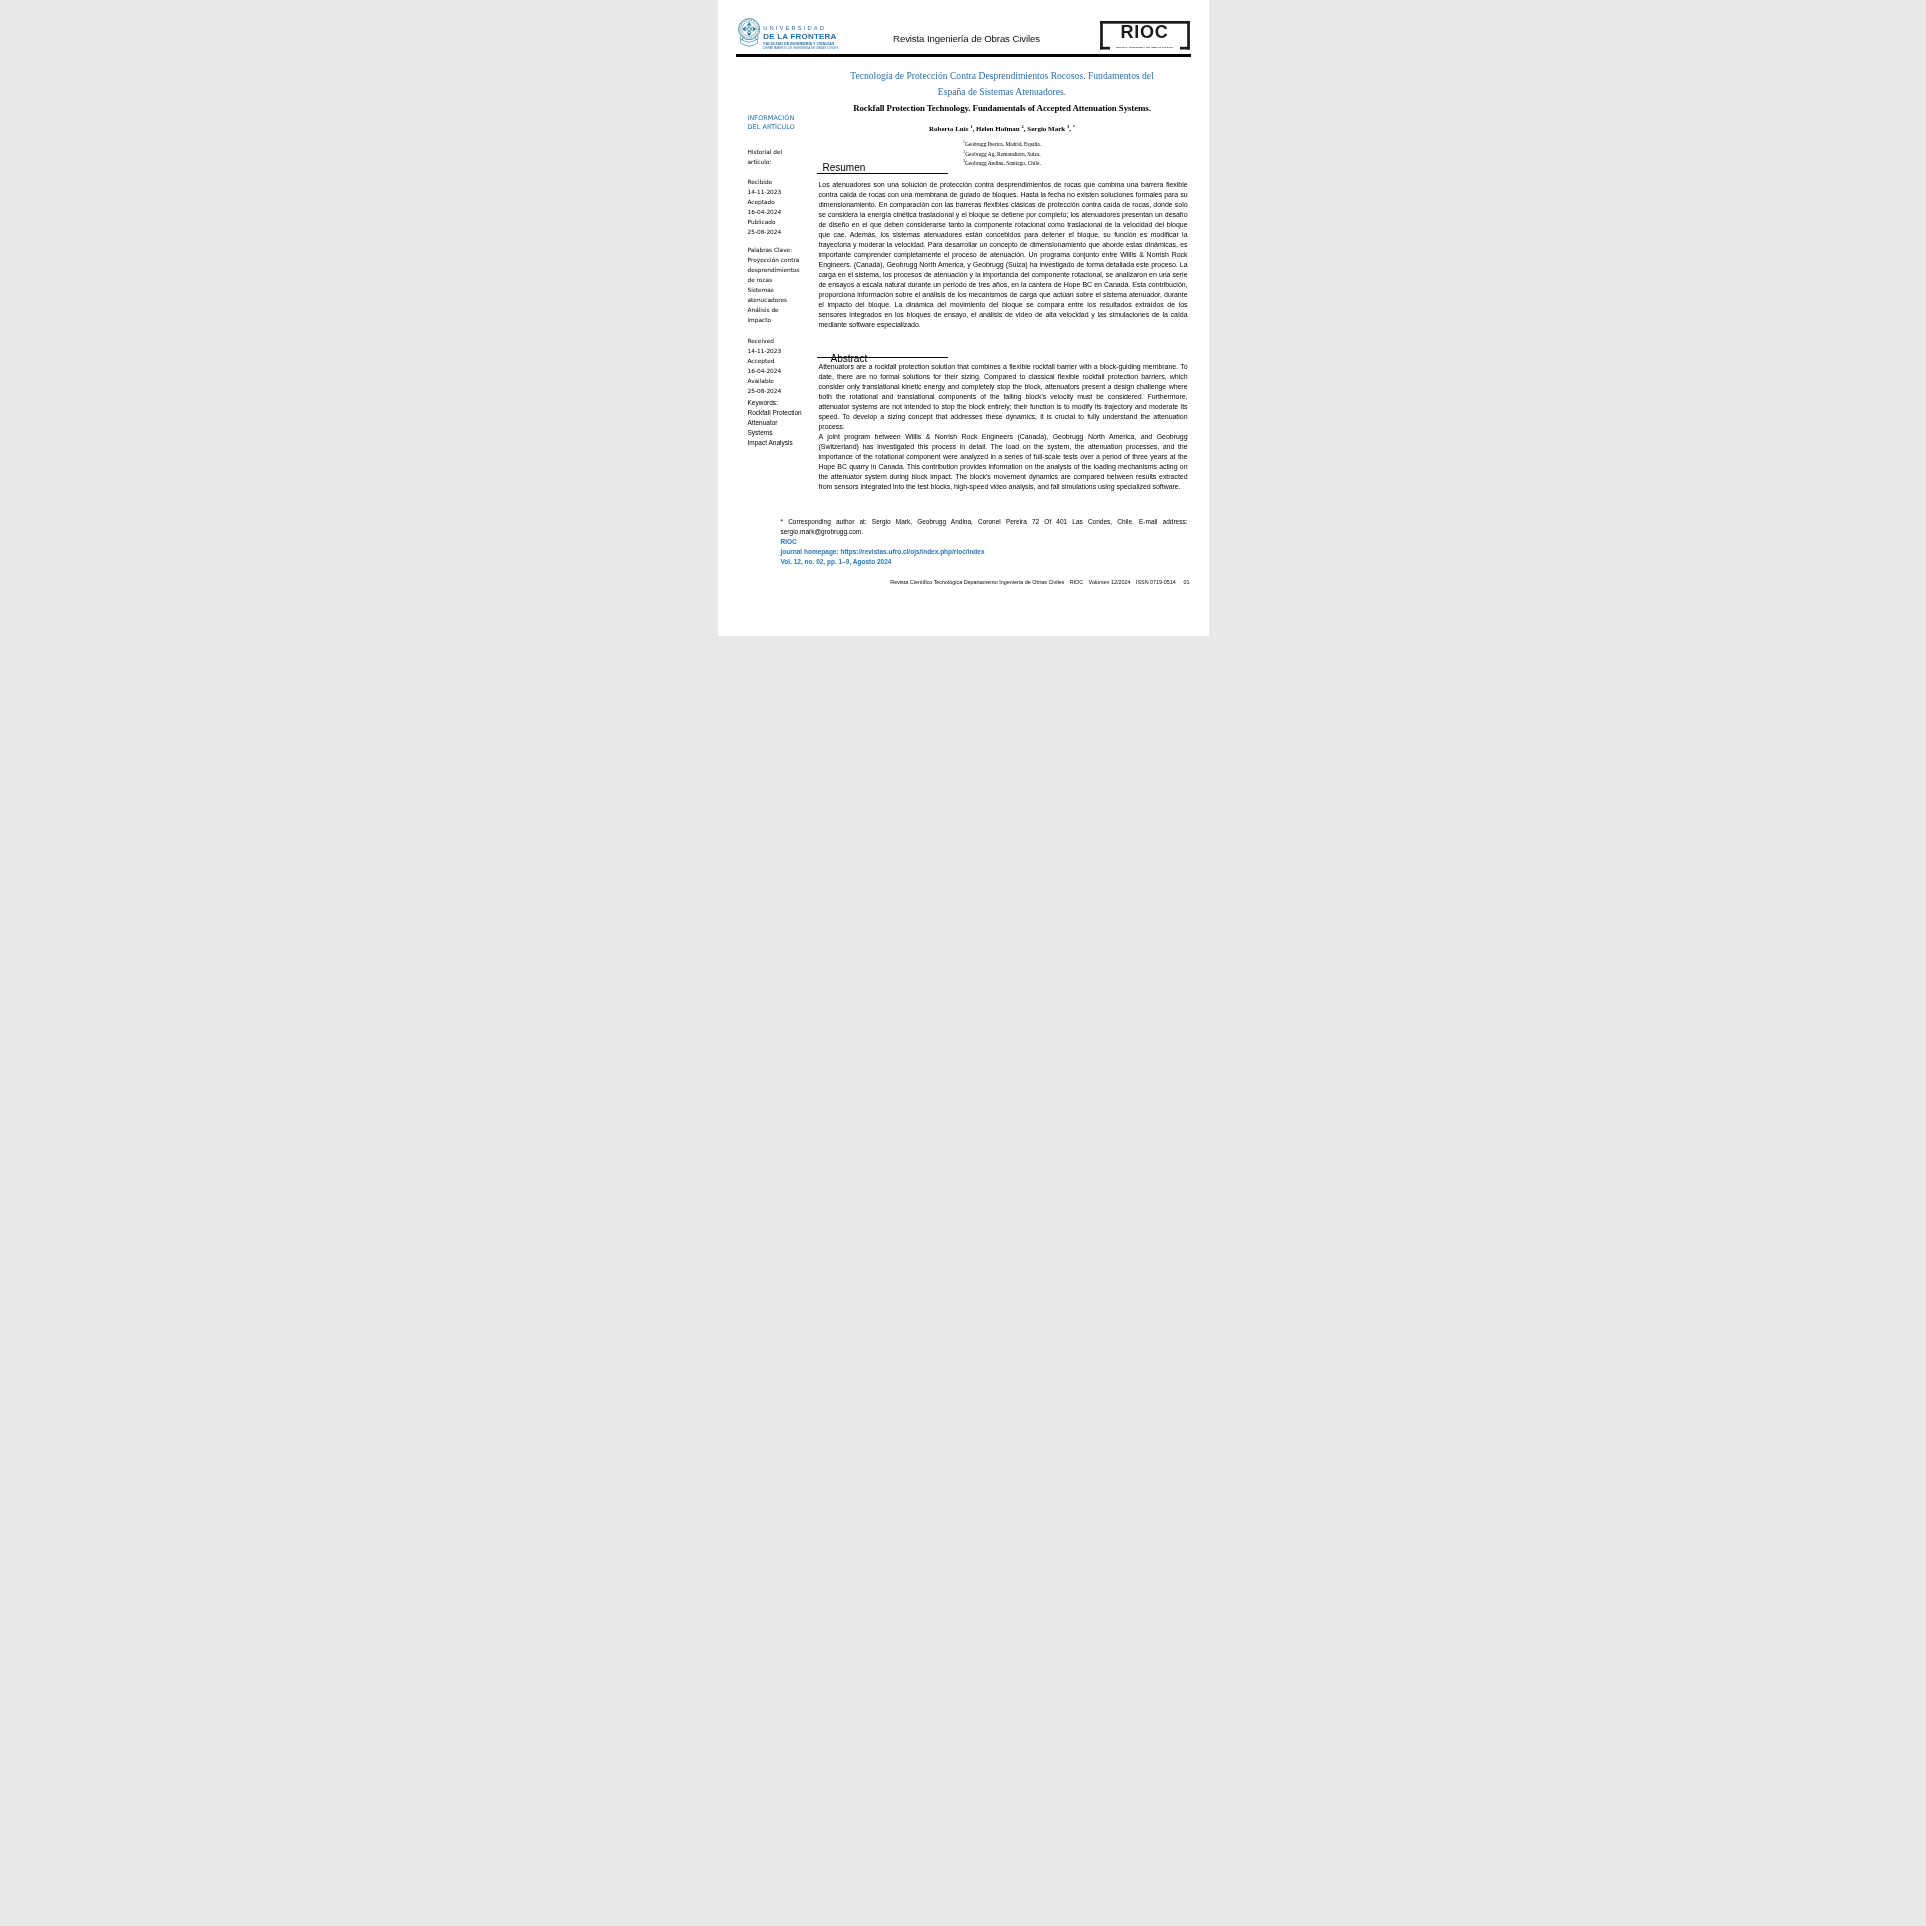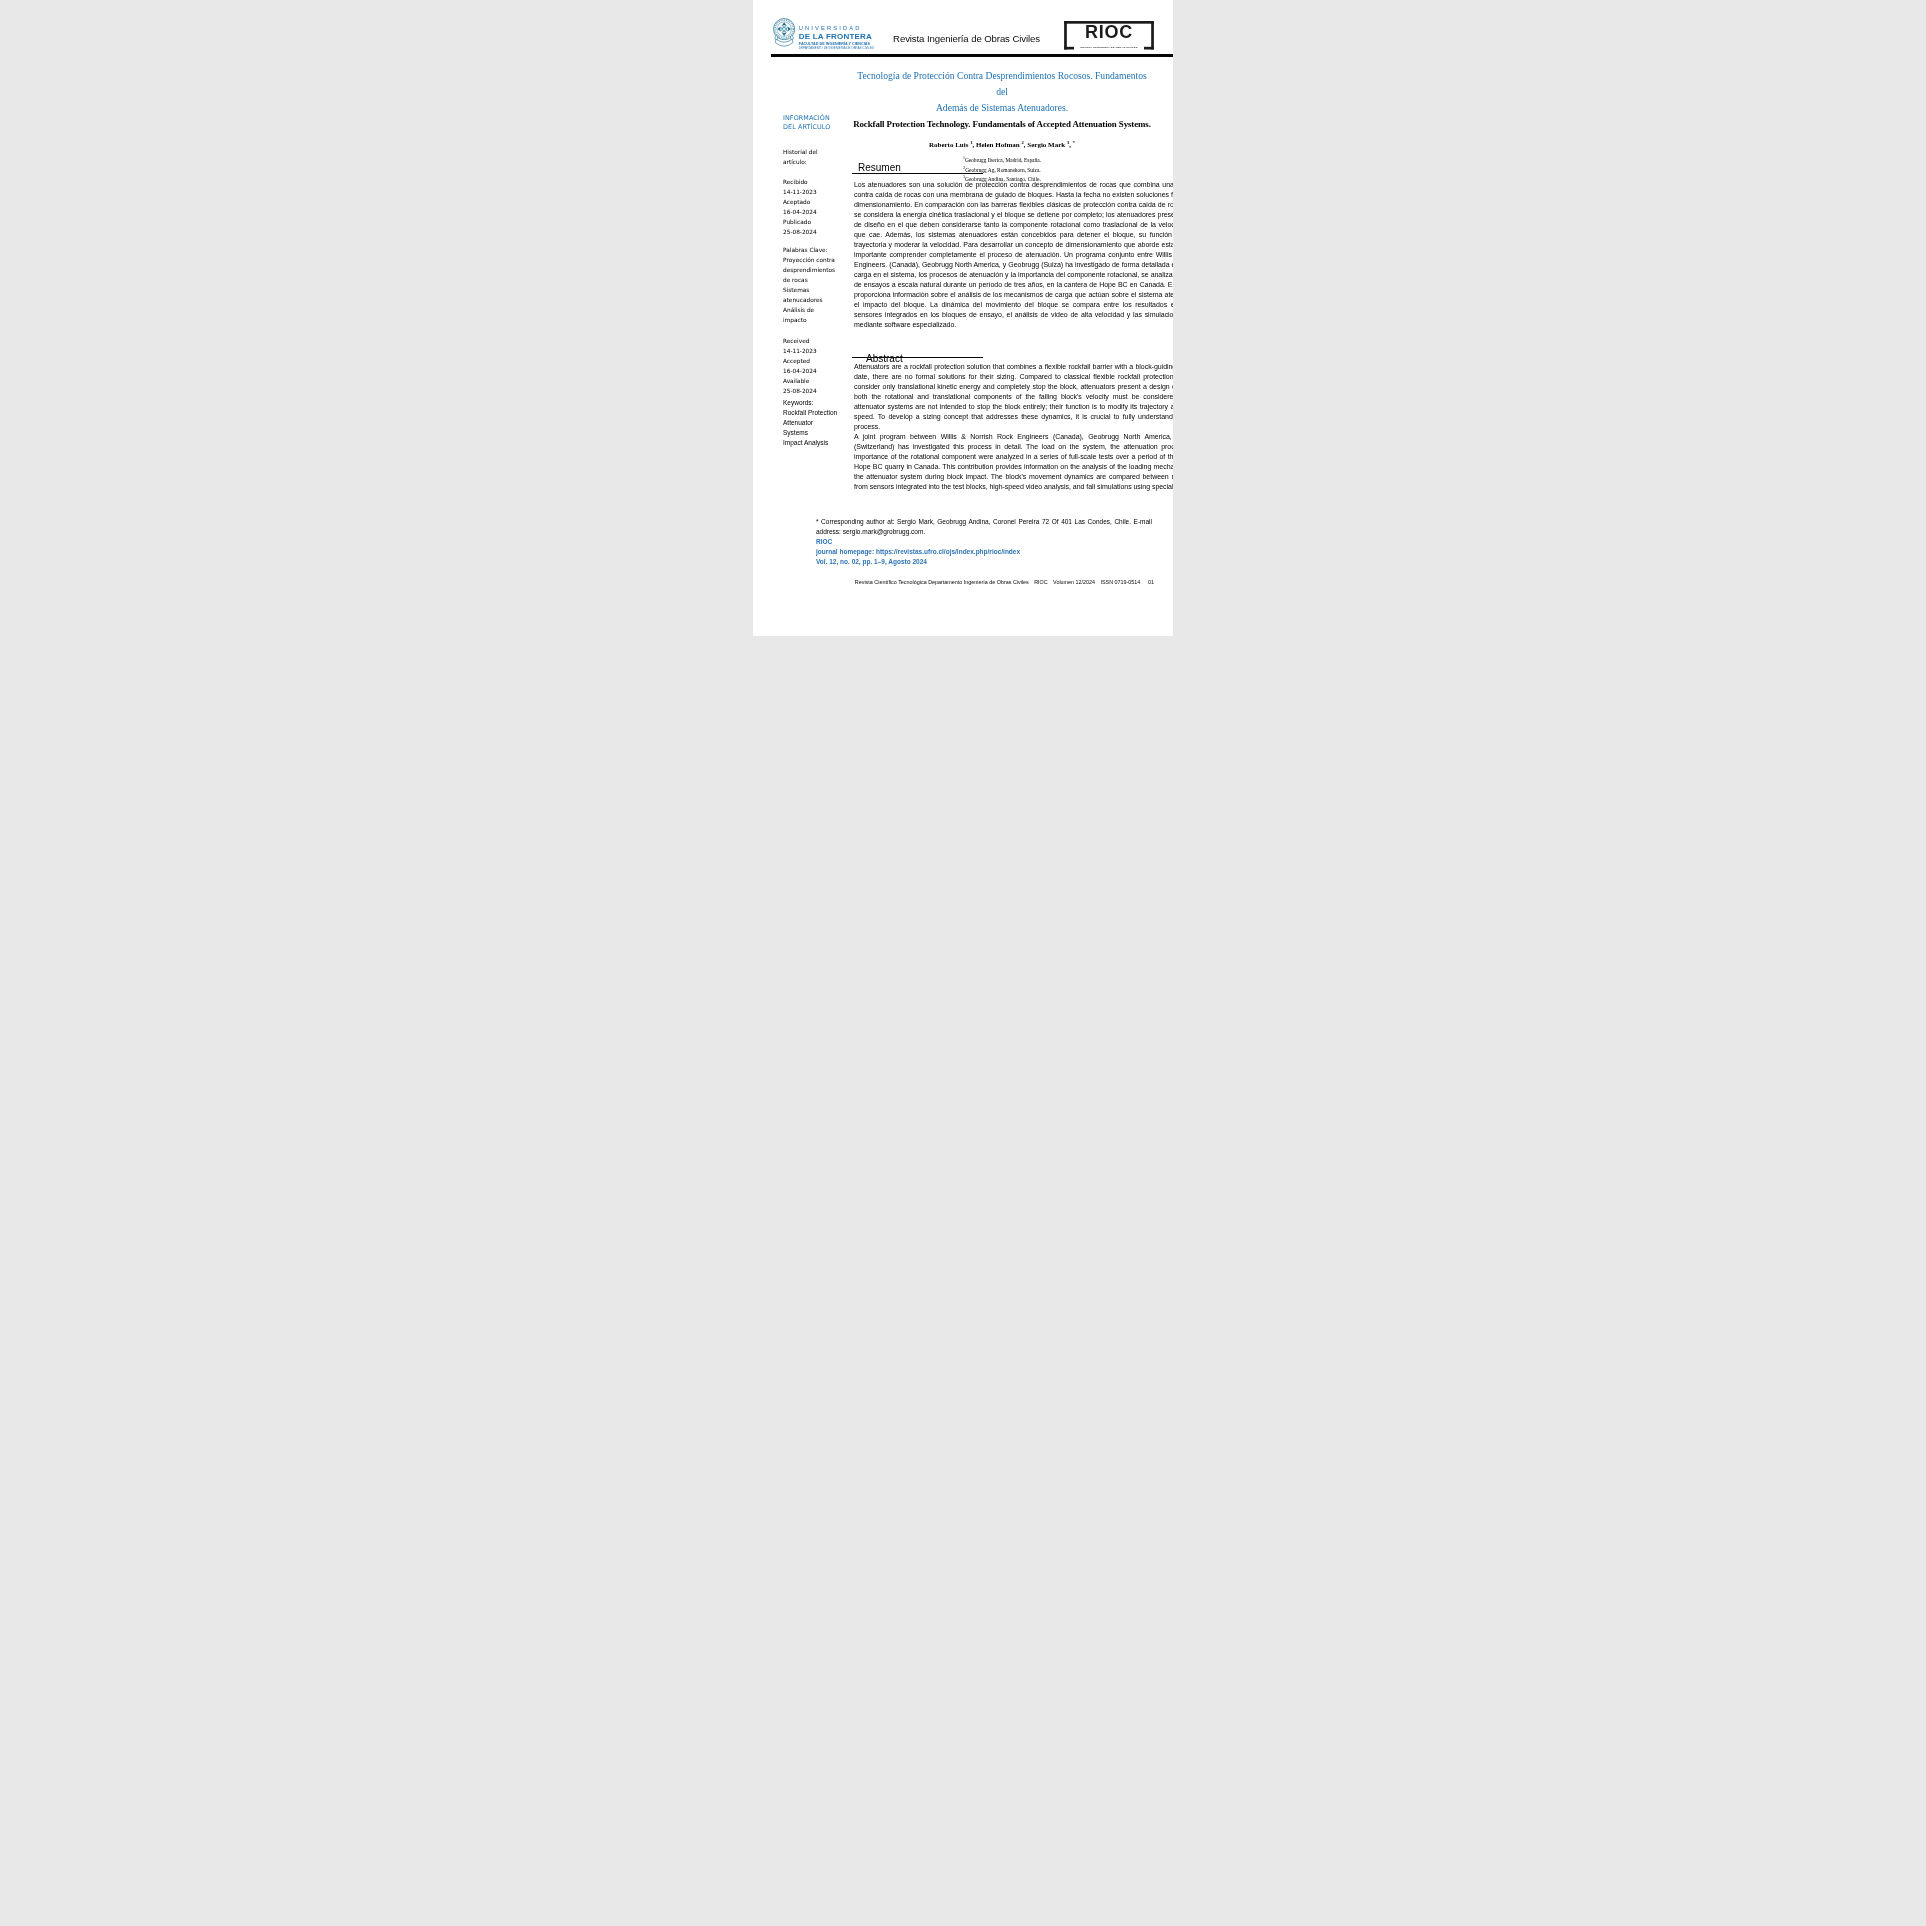--- a/index.html
+++ b/index.html
@@ -1,17 +1,17 @@
 <!DOCTYPE html>
 <html style="font-size:6.2px"><head>
 <meta charset="utf-8">
 <style>
   html,body{margin:0;padding:0;background:#e8e8e8;}
   .page{
-    position:relative;width:420px;height:636px;margin:0 auto;background:#ffffff;
+    position:relative;width:491px;height:636px;margin:0 auto;background:#ffffff;
     font-family:"Liberation Sans",sans-serif;color:#000;overflow:hidden;
   }
   
   .uni-logo{position:absolute;left:20px;top:15.4px;display:flex;align-items:flex-start;}
   .uni-text{margin-left:3.5px;padding-top:10px;color:#2273B0;white-space:nowrap;}
   .uni-l1{font-size:5.8px;letter-spacing:2.1px;font-weight:400;}
   .uni-l2{font-size:8px;font-weight:700;letter-spacing:0.2px;margin-top:0.4px;}
   .uni-l3{font-size:3.7px;font-weight:700;margin-top:0.8px;letter-spacing:0.04px;}
   .uni-l4{font-size:2.9px;font-weight:400;margin-top:0.8px;letter-spacing:0.04px;}
   .journal-title{
@@ -126,21 +126,21 @@
     </svg>
     <div class="rioc-acronym">RIOC</div>
     <div class="rioc-tagline">REVISTA INGENIERÍA DE OBRAS CIVILES</div>
   </div>
 
   <div class="header-rule"></div>
 
   <section class="title-block">
     <div class="title-es">
       <div>Tecnología de Protección Contra Desprendimientos Rocosos. Fundamentos del</div>
-      <div>Además de Sistemas Atenuadores.</div>
+      <div>España de Sistemas Atenuadores.</div>
     </div>
     <div class="title-en">Rockfall Protection Technology. Fundamentals of Accepted Attenuation Systems.</div>
     <div class="authors"><span>Roberto Luis </span><sup>1</sup><span>, Helen Hofman </span><sup>2</sup><span>, Sergio Mark </span><sup>3</sup><span>, </span><sup>*</sup></div>
     <div class="affiliations">
       <div><sup>1</sup><span>Geobrugg Iberica, Madrid, España.</span></div>
       <div><sup>2</sup><span>Geobrugg Ag, Romanshorn, Suiza.</span></div>
       <div><sup>3</sup><span>Geobrugg Andina, Santiago, Chile.</span></div>
     </div>
   </section>
 

